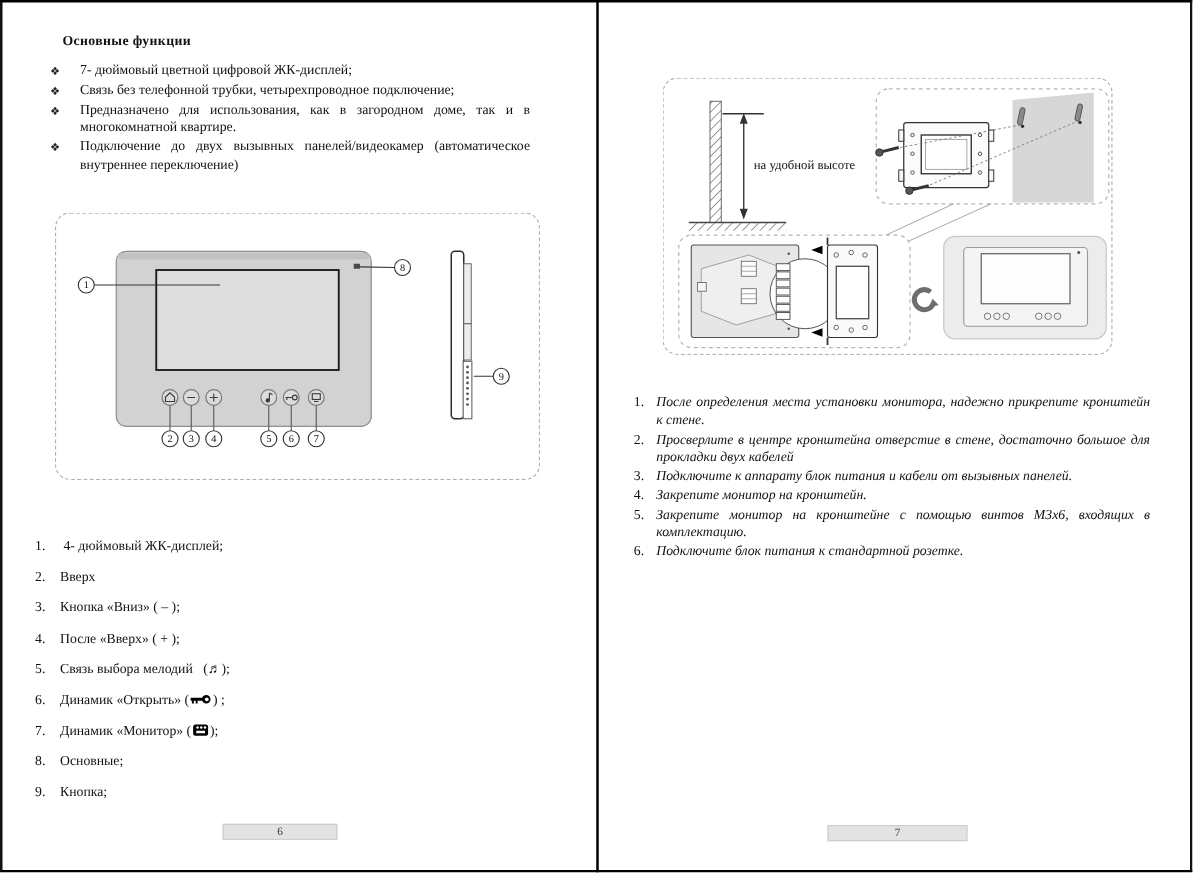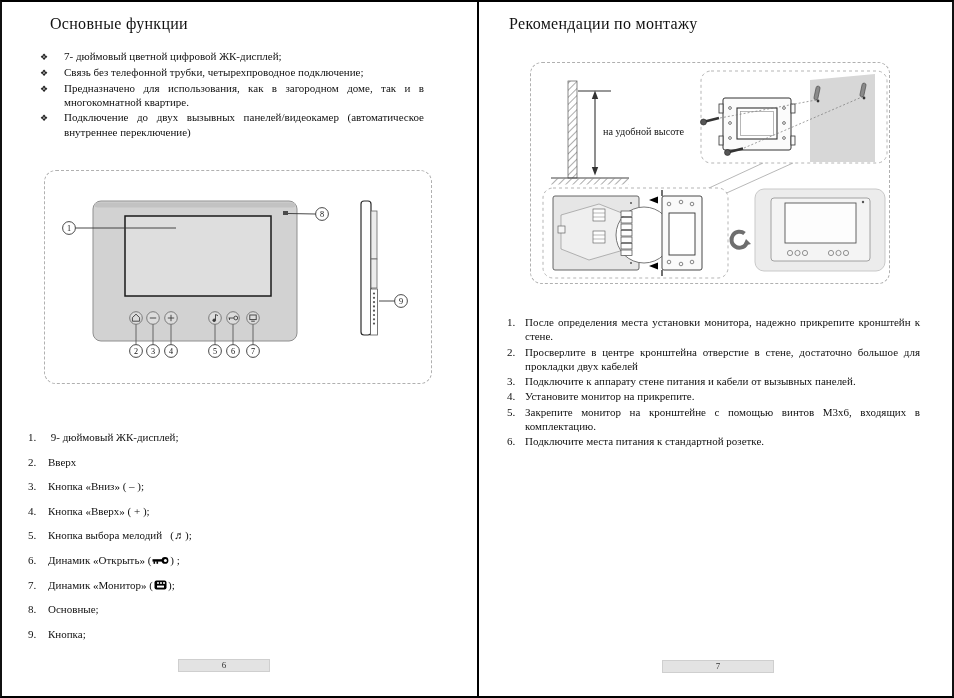--- a/index.html
+++ b/index.html
@@ -1,37 +1,37 @@
 <!DOCTYPE html>
 <html><head>
 <meta charset="utf-8">
 <style>
   html,body{margin:0;padding:0;background:#ffffff;}
   body{width:954px;height:698px;position:relative;font-family:"Liberation Serif","DejaVu Serif",serif;color:#111;}
   .sheet{position:absolute;left:0;top:0;width:950px;height:694px;border-top:2px solid #000;border-bottom:2px solid #000;border-left:2px solid #111;border-right:2px solid #111;background:#fff;}
   .divider{position:absolute;left:477px;top:0;width:2px;height:698px;background:#000;}
-  .page-title{position:absolute;font-size:16px;font-weight:normal;letter-spacing:.3px;white-space:nowrap;}
+  .page-title{position:absolute;font-size:11px;font-weight:bold;letter-spacing:.3px;white-space:nowrap;margin-top:12px;}
   #left-title{left:48px;top:13px;}
   #right-title{left:507px;top:13px;}
   .bullet-list{position:absolute;left:38px;top:47px;width:384px;font-size:11px;line-height:14.8px;}
   .bullet{display:flex;}
   .bullet .marker{width:24px;flex:0 0 24px;font-size:9px;color:#222;padding-top:1px;}
   .bullet .btext{flex:1;text-align:justify;}
   .diagram-box{position:absolute;border:1px dashed #b0b0b0;border-radius:12px;background:#fff;}
   #left-diagram-box{left:42px;top:168px;width:386px;height:212px;}
   #right-diagram-box{left:528px;top:60px;width:358px;height:220px;}
   .parts-list{position:absolute;left:26px;top:428px;width:400px;font-size:11px;line-height:14px;}
   .part-item{display:flex;align-items:baseline;margin-bottom:10.6px;}
   .part-item .pnum{width:20px;flex:0 0 20px;}
   .part-item .ptext{white-space:pre;}
   .inline-icon{display:inline-block;vertical-align:-1px;margin:0 1px;}
   .steps-list{position:absolute;left:505px;top:313px;width:413px;font-size:11px;line-height:14.3px;}
   .step{display:flex;margin-bottom:1px;}
   .step .snum{width:18px;flex:0 0 18px;}
-  .step .stext{flex:1;text-align:justify;}
+  .step .stext{flex:1;text-align:justify;font-style:italic;}
   .page-bar{position:absolute;background:#e3e3e3;border:1px solid #cfcfcf;font-size:9px;text-align:center;line-height:11px;color:#333;}
   #left-page-bar{left:176px;top:657px;width:90px;height:11px;}
   #right-page-bar{left:660px;top:658px;width:110px;height:11px;}
   svg{display:block;}
   svg text{font-family:"Liberation Serif","DejaVu Serif",serif;}
 </style>
 </head>
 <body>
 
 <div class="sheet">
@@ -148,37 +148,37 @@
         <text x="188" y="182.8">6</text>
         <circle cx="208" cy="180" r="6.4" fill="#fff" stroke="#333" stroke-width="0.9"></circle>
         <text x="208" y="182.8">7</text>
       </g>
     </svg>
   </div>
 
   <div class="parts-list">
     <div class="part-item">
       <span class="pnum">1.</span>
-      <span class="ptext"> <span>9- дюймовый ЖК-дисплей;</span></span>
+      <span class="ptext"> <span>4- дюймовый ЖК-дисплей;</span></span>
     </div>
     <div class="part-item">
       <span class="pnum">2.</span>
       <span class="ptext">Вверх</span>
     </div>
     <div class="part-item">
       <span class="pnum">3.</span>
       <span class="ptext">Кнопка «Вниз» ( – );</span>
     </div>
     <div class="part-item">
       <span class="pnum">4.</span>
-      <span class="ptext">Кнопка «Вверх» ( + );</span>
+      <span class="ptext">После «Вверх» ( + );</span>
     </div>
     <div class="part-item">
       <span class="pnum">5.</span>
-      <span class="ptext">Кнопка выбора мелодий   (♬);</span>
+      <span class="ptext">Связь выбора мелодий   (♬);</span>
     </div>
     <div class="part-item">
       <span class="pnum">6.</span>
       <span class="ptext"><span>Динамик «Открыть» (</span><span class="inline-icon"><svg width="17" height="9" viewBox="0 0 17 9">
               <rect x="0.5" y="3.2" width="10" height="2.4" fill="#000"></rect>
               <rect x="1.5" y="5.2" width="1.6" height="2.6" fill="#000"></rect>
               <rect x="4.5" y="5.2" width="1.6" height="2.6" fill="#000"></rect>
               <circle cx="13" cy="4.4" r="3.4" fill="#000"></circle>
               <circle cx="13.4" cy="4.4" r="1.5" fill="#fff"></circle>
             </svg></span><span>) ;</span></span>
@@ -198,21 +198,20 @@
       <span class="ptext">Основные;</span>
     </div>
     <div class="part-item">
       <span class="pnum">9.</span>
       <span class="ptext">Кнопка;</span>
     </div>
   </div>
 
   <div class="page-bar" id="left-page-bar">6</div>
 
-  <div class="page-title" id="right-title">Рекомендации по монтажу</div>
 
   <div class="diagram-box" id="right-diagram-box">
     <svg width="358" height="220" viewBox="0 0 358 220">
       <defs>
         <pattern id="hatch" width="5" height="5" patternUnits="userSpaceOnUse" patternTransform="rotate(45)">
           <line x1="0" y1="0" x2="0" y2="5" stroke="#666" stroke-width="1.1"></line>
         </pattern>
       </defs>
 
       <g>
@@ -342,33 +341,33 @@
     <div class="step">
       <span class="snum">1.</span>
       <span class="stext">После определения места установки монитора, надежно прикрепите кронштейн к стене.</span>
     </div>
     <div class="step">
       <span class="snum">2.</span>
       <span class="stext">Просверлите в центре кронштейна отверстие в стене, достаточно большое для прокладки двух кабелей</span>
     </div>
     <div class="step">
       <span class="snum">3.</span>
-      <span class="stext">Подключите к аппарату стене питания и кабели от вызывных панелей.</span>
+      <span class="stext">Подключите к аппарату блок питания и кабели от вызывных панелей.</span>
     </div>
     <div class="step">
       <span class="snum">4.</span>
-      <span class="stext">Установите монитор на прикрепите.</span>
+      <span class="stext">Закрепите монитор на кронштейн.</span>
     </div>
     <div class="step">
       <span class="snum">5.</span>
       <span class="stext">Закрепите монитор на кронштейне с помощью винтов М3х6, входящих в комплектацию.</span>
     </div>
     <div class="step">
       <span class="snum">6.</span>
-      <span class="stext">Подключите места питания к стандартной розетке.</span>
+      <span class="stext">Подключите блок питания к стандартной розетке.</span>
     </div>
   </div>
 
   <div class="page-bar" id="right-page-bar">7</div>
 
 </div>
 
 <div class="divider"></div>
 
 </body></html>

